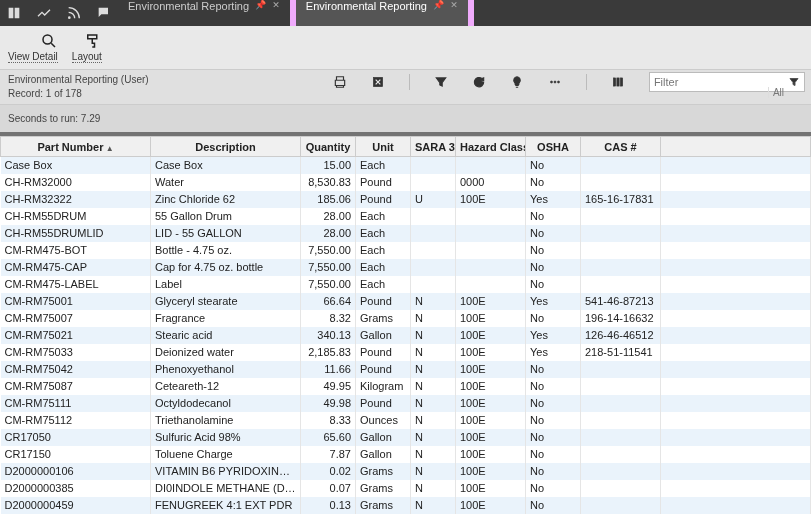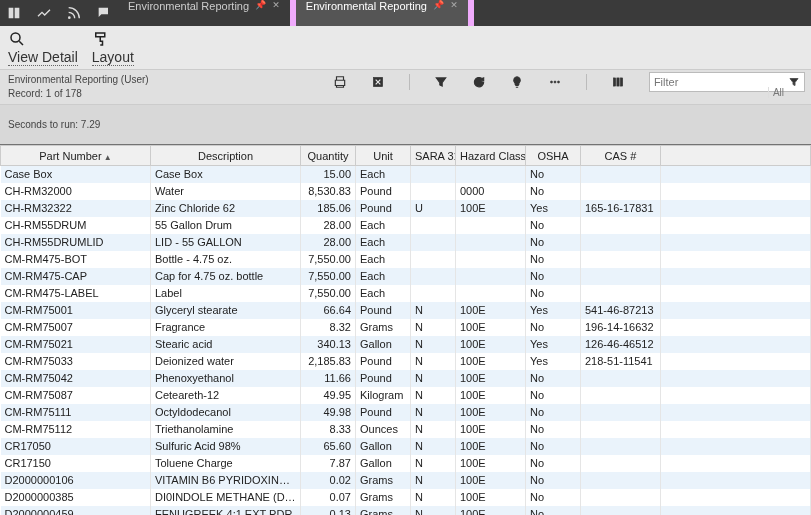--- a/index.html
+++ b/index.html
@@ -4,36 +4,36 @@
 <style>
   * { box-sizing: border-box; margin: 0; padding: 0; }
   body { font-family: Arial, Helvetica, sans-serif; font-size: 11px; color: #222; width: 811px; height: 515px; overflow: hidden; background: #fff; }
   .topbar { height: 26px; background: #3a3a3a; display: flex; align-items: stretch; }
   .topbar .icons { display: flex; align-items: center; padding: 0 6px; gap: 14px; }
   .topbar .icons svg { width: 16px; height: 16px; fill: #ddd; }
   .tab { display: flex; align-items: flex-start; padding: 0 10px; color: #ccc; font-size: 11px; gap: 6px; border-right: 6px solid #f0abfc; cursor: pointer; }
   .tab.active { background: #555; color: #fff; }
   .tab .pin, .tab .close { font-size: 9px; color: #aaa; }
   .actionbar { height: 44px; background: #e9e9e9; display: flex; align-items: center; padding: 0 8px; gap: 14px; border-bottom: 1px solid #ccc; }
-  .actionbtn { display: flex; flex-direction: column; align-items: flex-start; font-size: 14px; color: #333; cursor: pointer; gap: 1px; }
+  .actionbtn { display: flex; flex-direction: column; align-items: flex-end; font-size: 10px; color: #333; cursor: pointer; gap: 1px; }
   .actionbtn svg { width: 18px; height: 18px; stroke: #222; fill: none; stroke-width: 2; }
   .actionbtn .lbl { border-bottom: 1px dotted #666; }
   .meta { background: #e0e0e0; padding: 3px 8px; font-size: 10px; color: #444; position: relative; }
   .meta-row { line-height: 14px; }
   .toolbar-right { position: absolute; right: 6px; top: 2px; display: flex; align-items: center; gap: 24px; }
   .toolbar-right svg { width: 14px; height: 14px; stroke: #333; fill: #333; }
   .toolbar-right .sep { width:1px; height:16px; background:#bbb; }
   .filter-box { display:flex; align-items:center; border:1px solid #bbb; background:#fff; height:20px; padding:0 4px; gap:4px; }
   .filter-box svg { width:12px; height:12px; stroke:#555;}
   .filter-box input { border:none; outline:none; font-size:11px; width:110px; background:transparent; }
   .filter-box .all { font-size:10px; color:#777; padding-left:4px; border-left:1px solid #ddd;margin-top:20px; }
-  .seconds-bar { background:#d8d8d8; padding:14px 8px; font-size:10px; color:#444; border-top:1px solid #ccc; border-bottom:1px solid #737373;}
+  .seconds-bar { background:#d8d8d8; padding:8px 8px; font-size:10px; color:#444; border-top:1px solid #ccc; border-bottom:4px solid #737373;}
   .grid-wrap { height: calc(515px - 26px - 44px - 32px - 16px); overflow-y: scroll; position:relative; }
   table { border-collapse: collapse; width: 100%; table-layout: fixed; }
-  thead th { background:#f0f0f0; border:1px solid #ccc; font-weight:normal; font-size:11px; padding:3px 4px; text-align:center; position:sticky; top:0; height:20px; white-space:nowrap; overflow:hidden; }
+  thead th { background:#f0f0f0; border:1px solid #ccc; font-weight:bold; font-size:11px; padding:3px 4px; text-align:center; position:sticky; top:0; height:20px; white-space:nowrap; overflow:hidden; }
   thead th.sorted::after { content:" \25B2"; font-size:8px; color:#555; }
   tbody td { border-right:1px solid #e5e5e5; padding:2px 4px; font-size:11px; height:17px; white-space:nowrap; overflow:hidden; text-overflow:ellipsis; }
   tbody tr:nth-child(odd) td { background:#eaf3fb; }
   tbody tr:nth-child(even) td { background:#ffffff; }
   td.num { text-align:right; }
   col.c-part{width:150px;} col.c-desc{width:150px;} col.c-qty{width:55px;} col.c-unit{width:55px;}
   col.c-sara{width:45px;} col.c-hazard{width:70px;} col.c-osha{width:55px;} col.c-cas{width:80px;} col.c-rest{width:auto;}
   .iconbtn { cursor:pointer; display:flex; align-items:center; }
 </style>
 </head>

